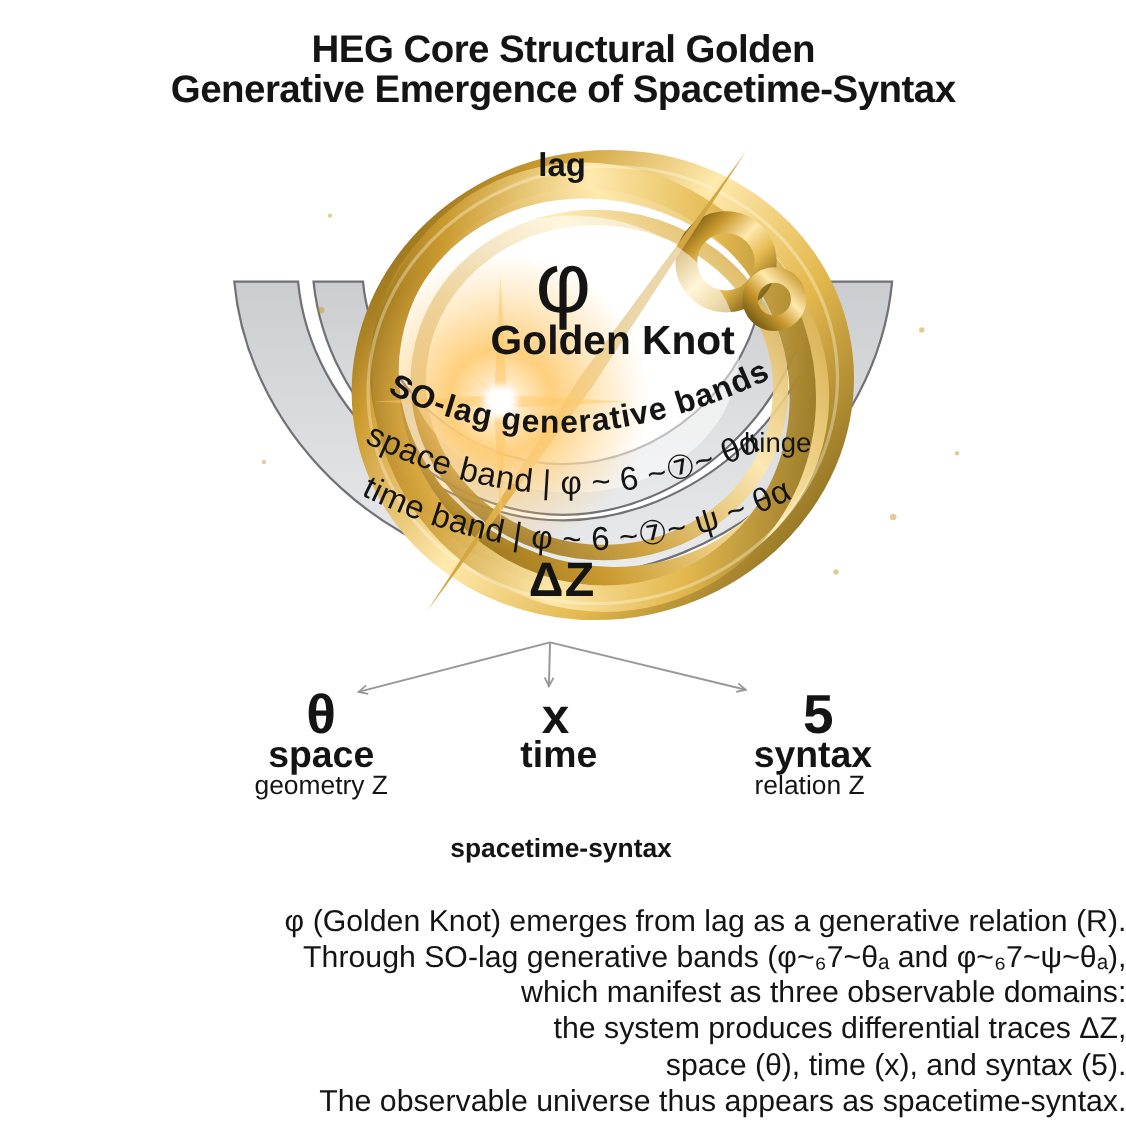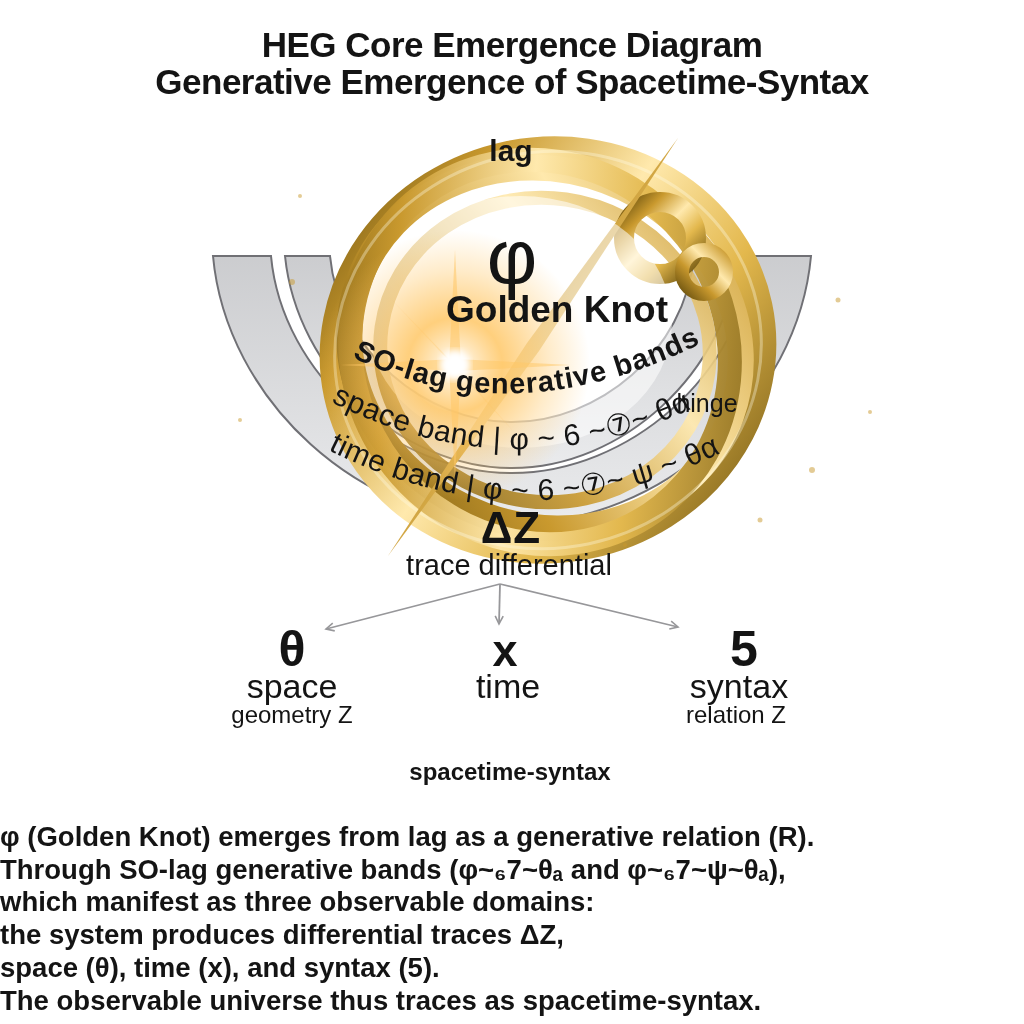--- a/index.html
+++ b/index.html
@@ -16,27 +16,27 @@
   .phi{left:512px;top:218px;font-size:78px;font-weight:500;}
   .gk{left:513px;top:291px;font-size:37px;font-weight:600;margin-left:44px;}
   .genrel{left:512px;top:329px;font-size:26px;font-weight:500;}
   .hinge{left:707px;top:391px;font-size:25px;font-weight:500;}
   .dz{left:511px;top:506px;font-size:44px;font-weight:700;letter-spacing:1px;}
   .tracelbl{left:509px;top:551px;font-size:29px;font-weight:500;}
   .dsym{font-weight:600;}
   .dsym.d0{left:292px;top:624px;font-size:50px;}
   .dsym.d1{left:505px;top:628px;font-size:45px;}
   .dsym.d2{left:744px;top:624px;font-size:50px;}
-  .dname{font-size:34px;font-weight:400;top:669px;}
+  .dname{font-size:34px;font-weight:700;top:669px;}
   .dname.d0{left:292px;} .dname.d1{left:508px;} .dname.d2{left:739px;}
   .dsub{font-size:24px;font-weight:400;top:703px;}
   .dsub.d0{left:292px;} .dsub.d1{left:506px;} .dsub.d2{left:736px;}
   .sts{left:510px;top:760px;font-size:24px;font-weight:600;}
-  #summary{position:absolute;left:0;right:0;top:821px;text-align:left;
-    font-size:27.5px;font-weight:700;line-height:32.7px;color:var(--text,#141414);}
+  #summary{position:absolute;left:0;right:0;top:821px;text-align:right;
+    font-size:27.5px;font-weight:400;line-height:32.7px;color:var(--text,#141414);}
   .bandtext{fill:var(--text,#141414);font-family:"Liberation Sans","DejaVu Sans",sans-serif;}
   .bt1{font-size:29px;font-weight:600;letter-spacing:1px;}
   .bt2{font-size:30px;font-weight:500;letter-spacing:.5px;}
   
   .gd0{stop-color:var(--gold_dark,#6e5410);} .gd1{stop-color:var(--gold,#c9992e);}
   .gd2{stop-color:var(--gold_light,#ffe9ad);} .gd3{stop-color:#e3b84d;}
   .gb0{stop-color:var(--band_dark,#c6c7ca);} .gb1{stop-color:var(--band_light,#e8e9eb);}
   .gw0{stop-color:#ffffff;} .gw1{stop-color:var(--glow,#ffc766);}
 </style>
 </head>
@@ -133,44 +133,43 @@
       <textPath href="#timePath">time band | φ ~ 6 ~⑦~ ψ ~ θα</textPath>
     </text>
 
     <g stroke="var(--arrow_gray,#97979a)" stroke-width="1.8" fill="none" marker-end="url(#arr)">
       <line x1="500" y1="584" x2="326" y2="629"></line>
       <line x1="500" y1="584" x2="499" y2="624"></line>
       <line x1="500" y1="584" x2="678" y2="627"></line>
     </g>
   </svg>
 
-  <div class="t title l1">HEG Core Emergence Diagram</div>
+  <div class="t title l1">HEG Core Structural Golden</div>
   <div class="t title l2">Generative Emergence of Spacetime-Syntax</div>
 
   <div class="t lag">lag</div>
   <div class="t phi">φ</div>
   <div class="t gk">Golden Knot</div>
   <div class="t hinge">hinge</div>
 
   <div class="t dz">ΔZ</div>
-  <div class="t tracelbl">trace differential</div>
 
   <div class="t dsym d0">θ</div>
   <div class="t dsym d1">x</div>
   <div class="t dsym d2">5</div>
   <div class="t dname d0">space</div>
   <div class="t dname d1">time</div>
   <div class="t dname d2">syntax</div>
   <div class="t dsub d0">geometry Z</div>
   <div class="t dsub d2">relation Z</div>
 
   <div class="t sts">spacetime-syntax</div>
 
   <div id="summary">
     <div>φ (Golden Knot) emerges from lag as a generative relation (R).</div>
     <div>Through SO-lag generative bands (φ~₆7~θₐ and φ~₆7~ψ~θₐ),</div>
     <div>which manifest as three observable domains:</div>
     <div>the system produces differential traces ΔZ,</div>
     <div>space (θ), time (x), and syntax (5).</div>
-    <div>The observable universe thus traces as spacetime-syntax.</div>
+    <div>The observable universe thus appears as spacetime-syntax.</div>
   </div>
 
 </div>
 
 </body></html>

